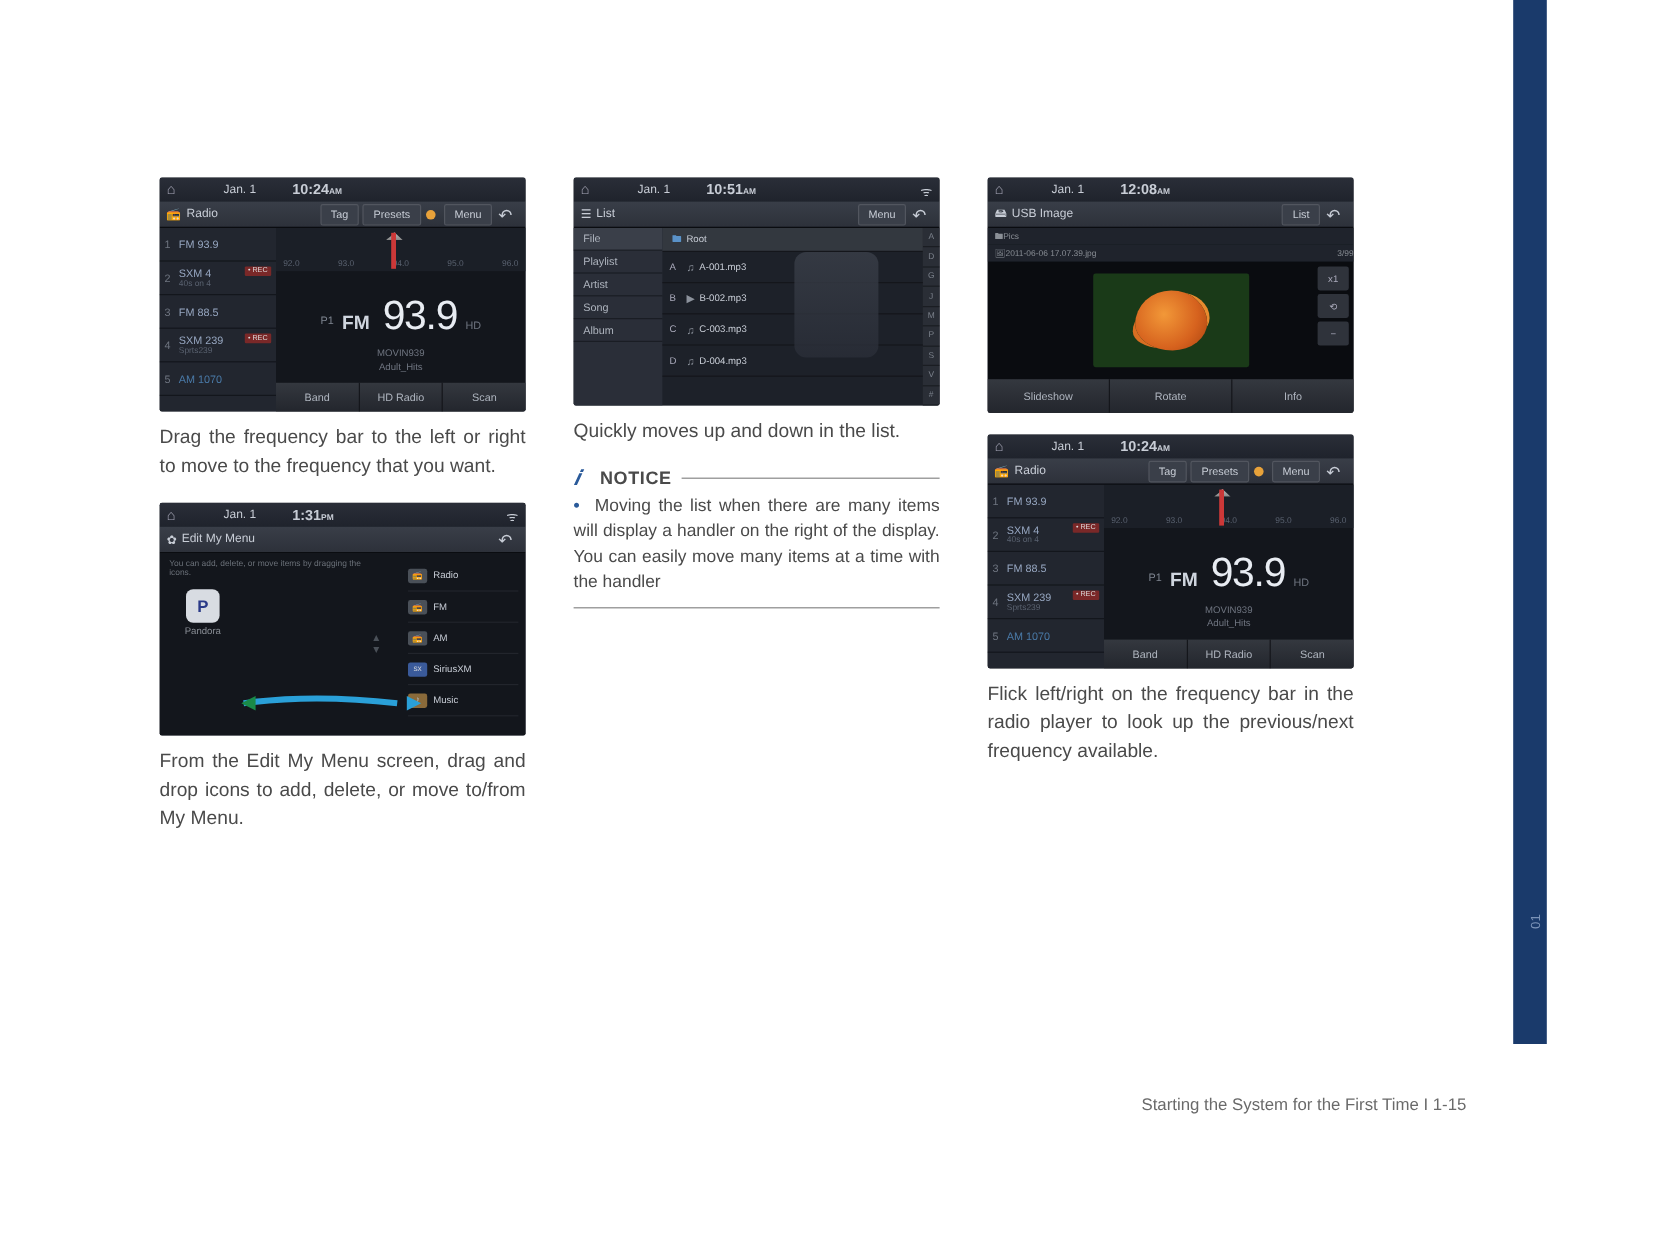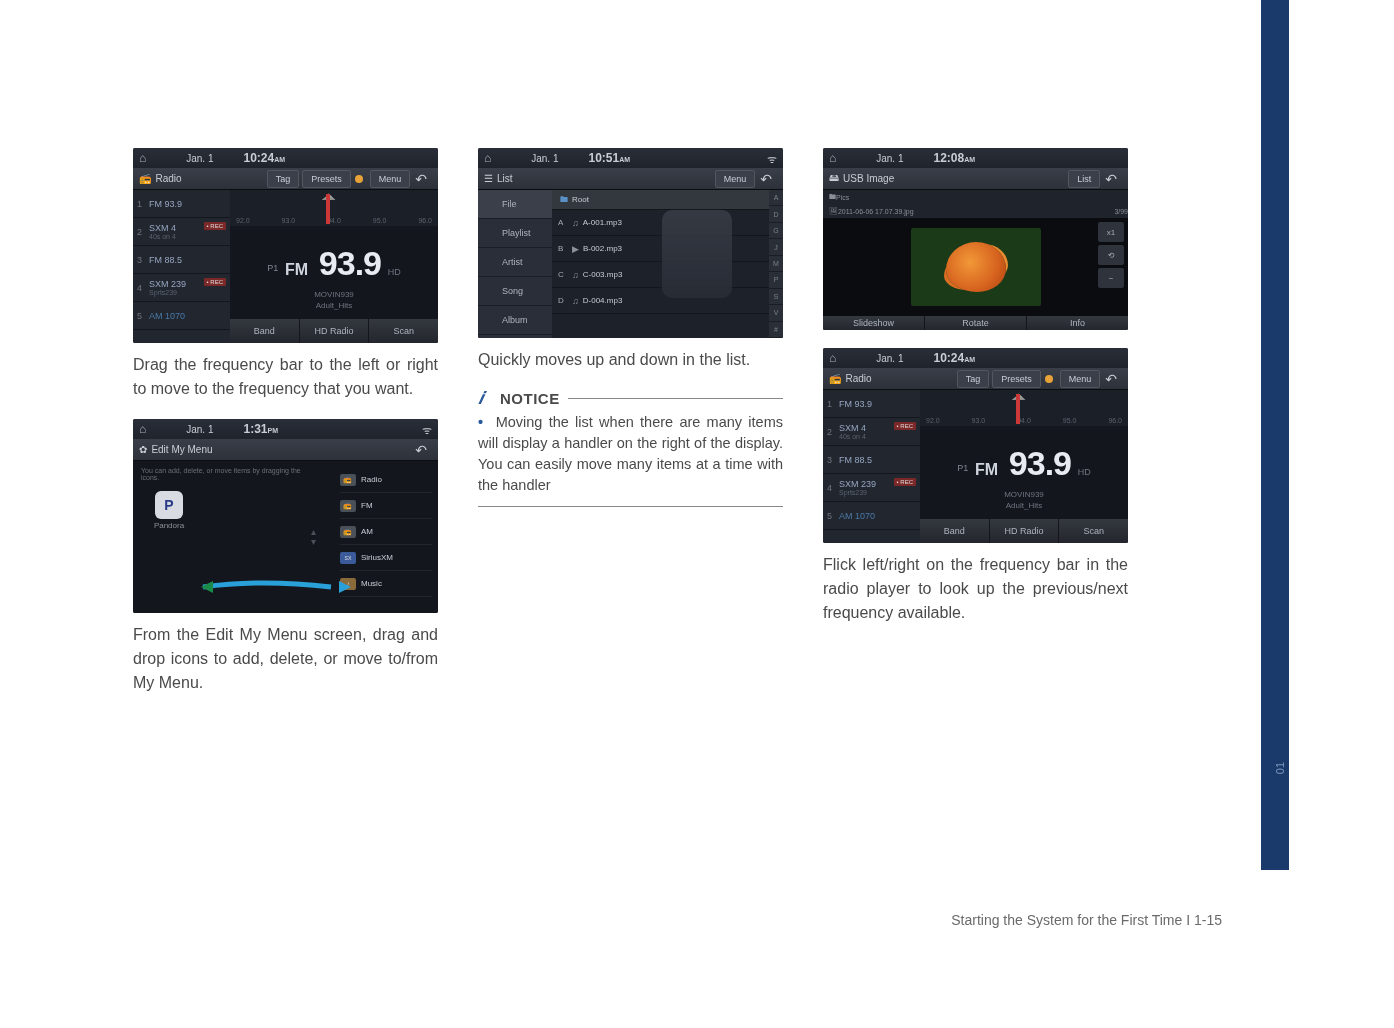--- a/index.html
+++ b/index.html
@@ -113,21 +113,21 @@
     display: flex; align-items: flex-end; justify-content: space-between;
     padding: 0 6px 2px;
     font-size: 7px; color: #5a6270;
   }
   .freq-scale .tick { text-align: center; font-size: 7px; }
   .freq-needle { position: absolute; top: 4px; bottom: 2px; width: 4px; background: #cc3838; left: 46%; }
   .freq-sig { position: absolute; left: 44%; top: 2px; width: 14px; height: 8px; background: linear-gradient(to top,#888,#ccc); clip-path: polygon(0 100%, 30% 60%, 50% 20%, 70% 50%, 100% 100%); }
   .big-freq { text-align: center; padding: 18px 0 6px; }
   .big-freq .p1 { font-size: 9px; color: #7e8590; vertical-align: super; margin-right: 4px;}
   .big-freq .band { font-size: 16px; color: #cfd5de; font-weight: bold; margin-right: 8px; }
-  .big-freq .num { font-size: 34px; color: #e8ecf2; font-weight: bold; letter-spacing: -1px;}
+  .big-freq .num { font-size: 34px; color: #e8ecf2; font-weight: normal; letter-spacing: -1px;}
   .big-freq .hd { font-size: 9px; color: #6f7580; margin-left: 4px;}
   .station-info { text-align: center; font-size: 8px; color: #6f7580; line-height: 11px; padding-bottom: 8px;}
   .radio-bottom { display: flex; height: 24px; background: linear-gradient(#34383f,#23262d); }
   .rb-btn { flex: 1; display: flex; align-items: center; justify-content: center; border-right: 1px solid #14161b; font-size: 9px; color: #aeb4be;}
   .rb-btn:last-child { border-right: none; }
 
   
   .emm-body { padding: 6px 8px; height: 152px; background: #13161c; position: relative; }
   .emm-hint { font-size: 7px; color: #6a7078; width: 170px;}
   .emm-icon-block { margin-top: 10px; text-align: center; width: 56px; }
@@ -137,21 +137,21 @@
   .emm-item { height: 26px; display: flex; align-items: center; border-bottom: 1px solid #22252c; font-size: 8px;}
   .emm-item .ico { width: 16px; height: 12px; background: #4a5058; border-radius: 2px; margin-right: 5px; display: inline-flex; align-items: center; justify-content: center; font-size: 7px;}
   .emm-arrow { position: absolute; left: 68px; bottom: 14px; }
   .emm-arrow-svg { width: 150px; height: 20px; }
   .emm-chevs { position: absolute; left: 178px; top: 66px; color: #4a5058; font-size: 10px;}
   .emm-chevs div { line-height: 10px;}
 
   
   .list-body { display: flex; height: 148px; background: #1d2129; }
   .list-left { width: 74px; background: #2a2e38; }
-  .ll-item { height: 29px; display: flex; align-items: center; padding-left: 24px; font-size: 9px; border-bottom: 1px solid #1a1d24; color: #aeb4be;}
+  .ll-item { height: 19px; display: flex; align-items: center; padding-left: 8px; font-size: 9px; border-bottom: 1px solid #1a1d24; color: #aeb4be;}
   .ll-item.sel { background: #3a3f49; }
   .list-mid { flex: 1; position: relative; }
   .lm-head { height: 20px; background: #33383f; display: flex; align-items: center; padding-left: 8px; font-size: 8px; border-bottom: 1px solid #14161b; }
   .lm-head .fico { color: #5a92c8; margin-right: 4px; }
   .lm-row { height: 26px; display: flex; align-items: center; padding-left: 6px; border-bottom: 1px solid #14161b; font-size: 8px;}
   .lm-row .key { width: 14px; color: #aab; }
   .lm-row .mico { margin-right: 4px; font-size: 9px; color: #8c929c;}
   .list-right { width: 14px; background: #2a2e36; display: flex; flex-direction: column; }
   .lr-idx { flex: 1; display: flex; align-items: center; justify-content: center; font-size: 7px; color: #7c828c; border-bottom: 1px solid #1a1d22;}
   .handle-overlay {
@@ -166,21 +166,21 @@
   .usb-crumb .spacer { flex: 1; }
   .usb-photo-area { height: 98px; display: flex; align-items: center; justify-content: center; position: relative;}
   .flower {
     width: 130px; height: 78px; background: #1a3a18;
     position: relative; border-radius: 2px;
     display: flex; align-items: center; justify-content: center;
   }
   .petal { width: 60px; height: 50px; background: radial-gradient(circle at 40% 40%, #f29838, #d6621e 60%, #a8420f); border-radius: 50% 50% 48% 52% / 56% 54% 46% 44%; box-shadow: 8px -4px 0 -6px #e88a2e, -10px 6px 0 -8px #d86e22; }
   .ctrl-col { position: absolute; right: 4px; top: 4px; width: 26px; }
   .ctrl-btn { height: 20px; background: #2f333b; margin-bottom: 3px; border-radius: 2px; display: flex; align-items: center; justify-content: center; font-size: 8px; color: #aab; }
-  .usb-bottom { display: flex; height: 14px; background: linear-gradient(#34383f,#23262d); justify-content: space-between;}
+  .usb-bottom { display: flex; height: 28px; background: linear-gradient(#34383f,#23262d); justify-content: space-between;}
   .usb-bottom .btn { flex: 1; display: flex; align-items: center; justify-content: center; font-size: 9px; color: #aeb4be; border-right: 1px solid #14161b;}
   .usb-bottom .btn:last-child{border:none;}
 
   .body-text {
     font-size: 16px;
     line-height: 24px;
     color: #4a4a4a;
     margin-top: 10px;
     text-align: justify;
   }

